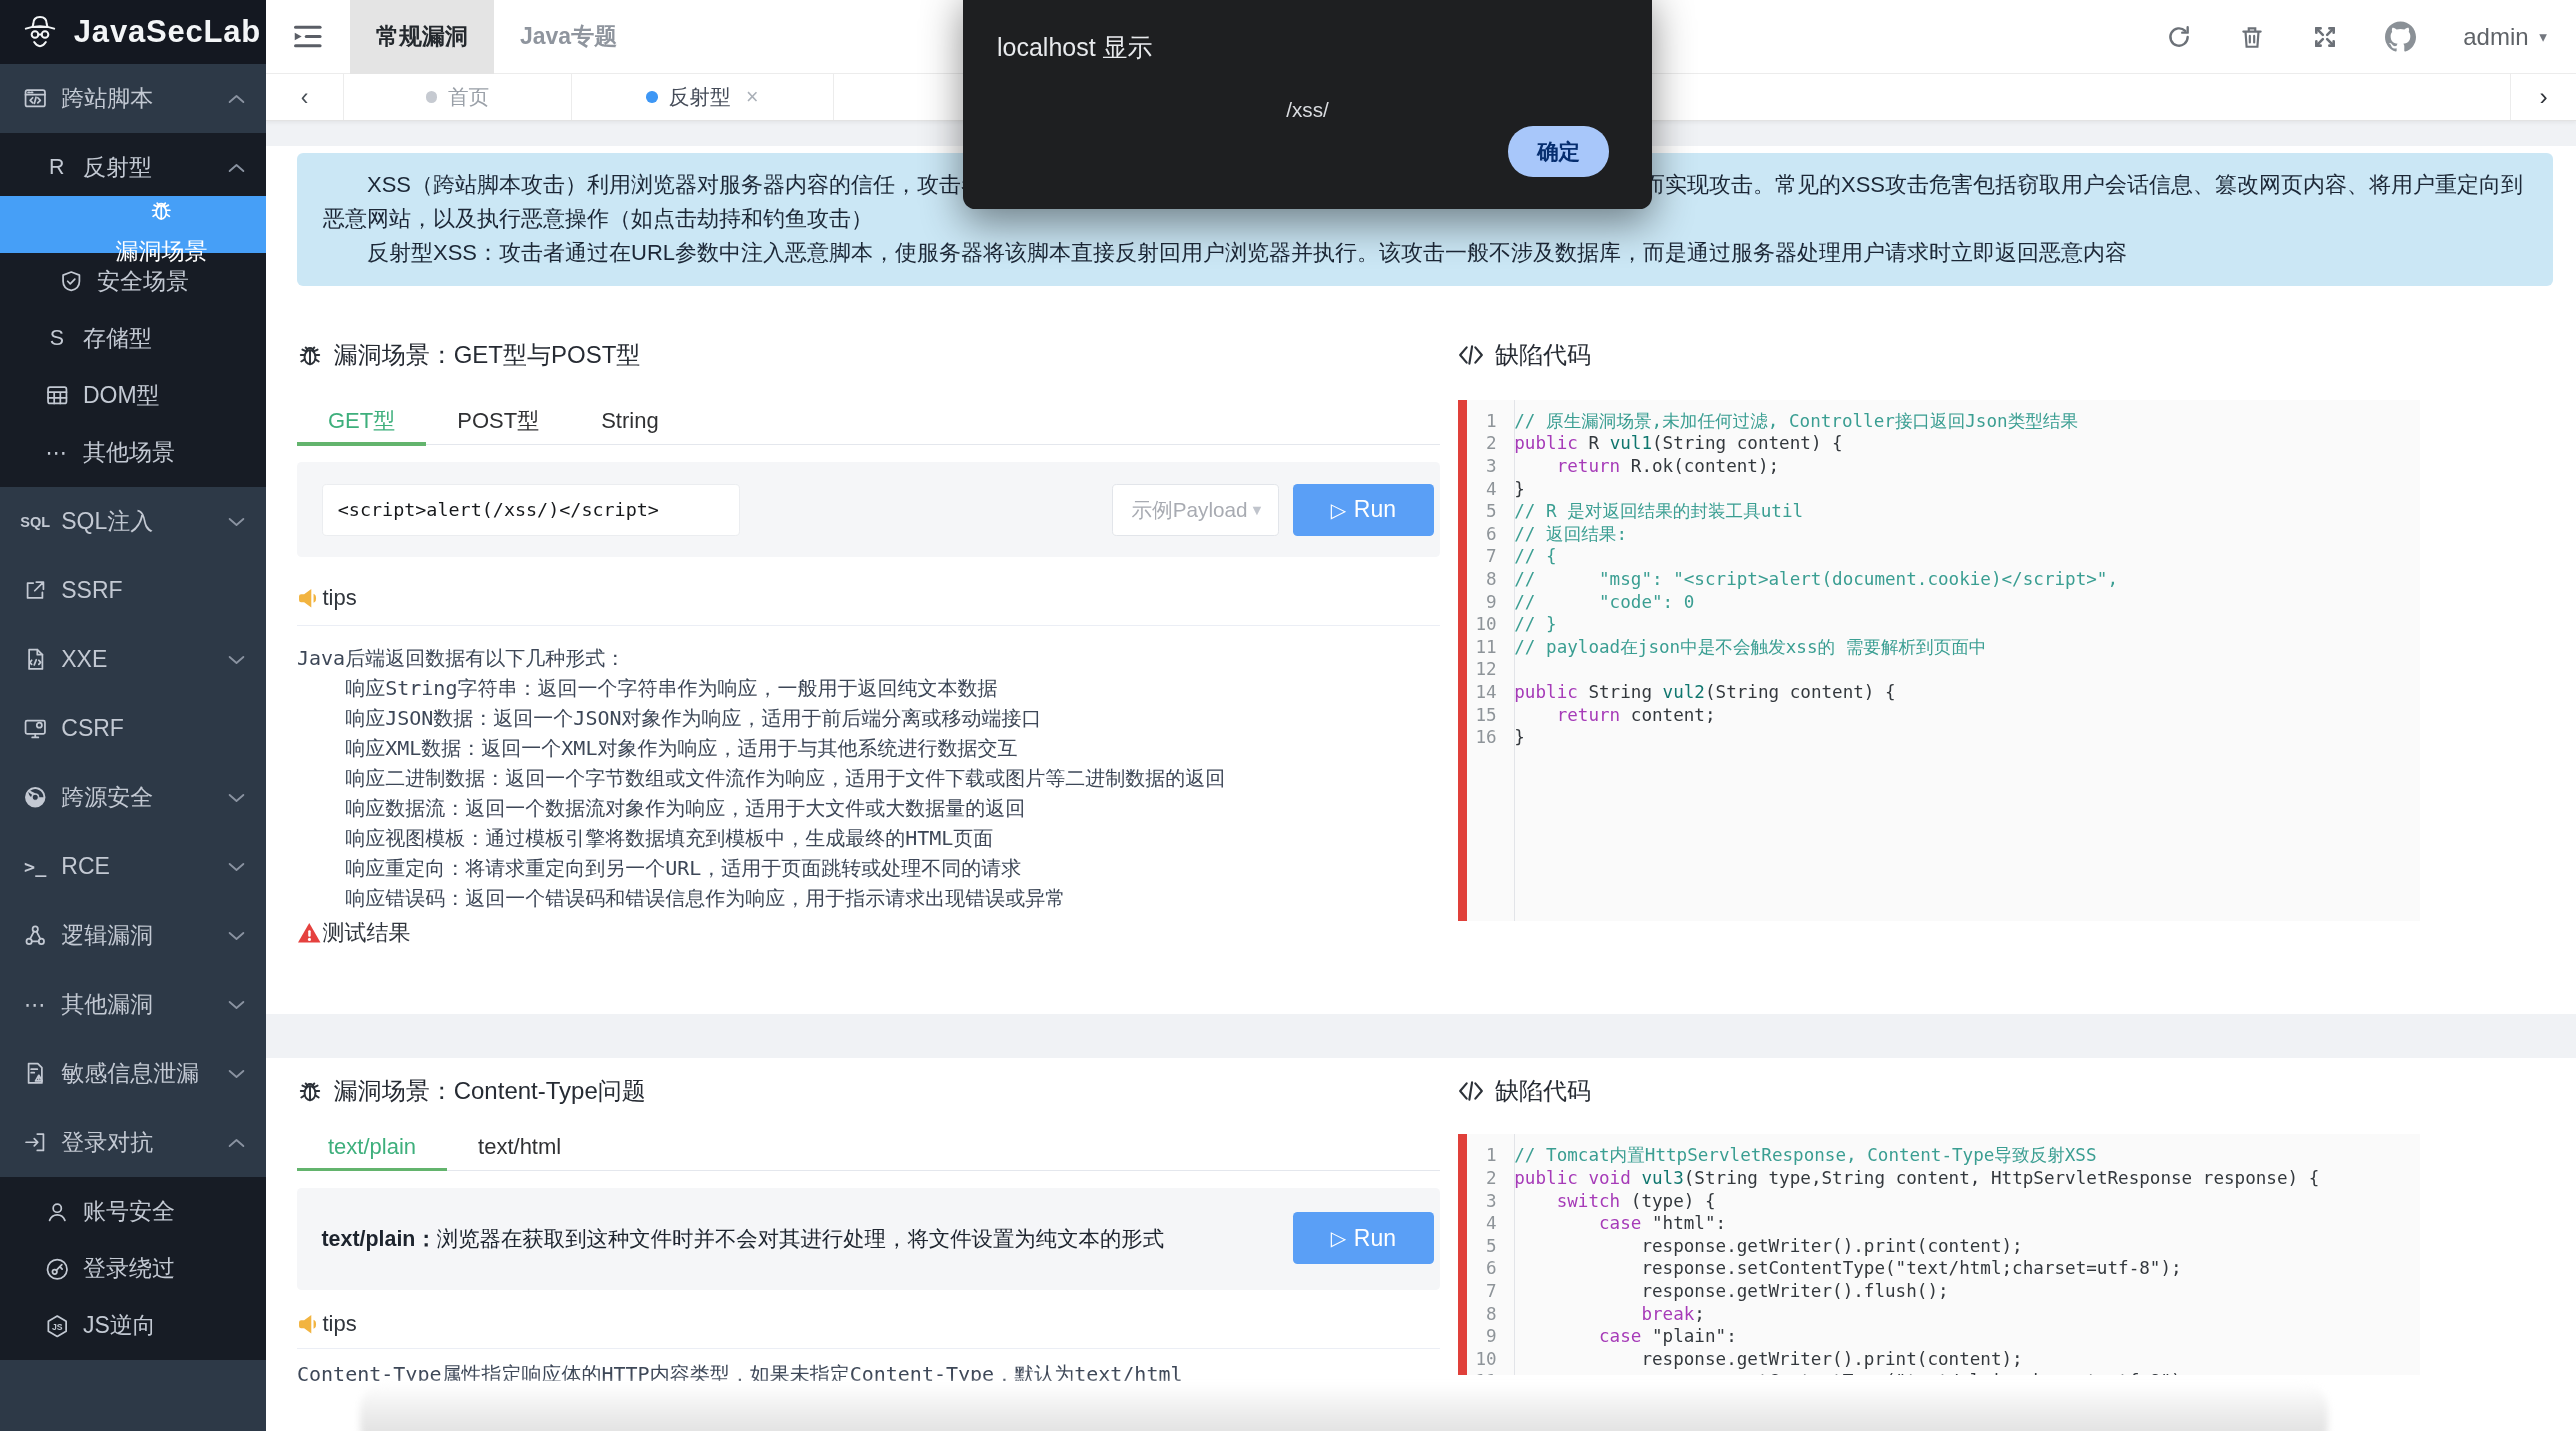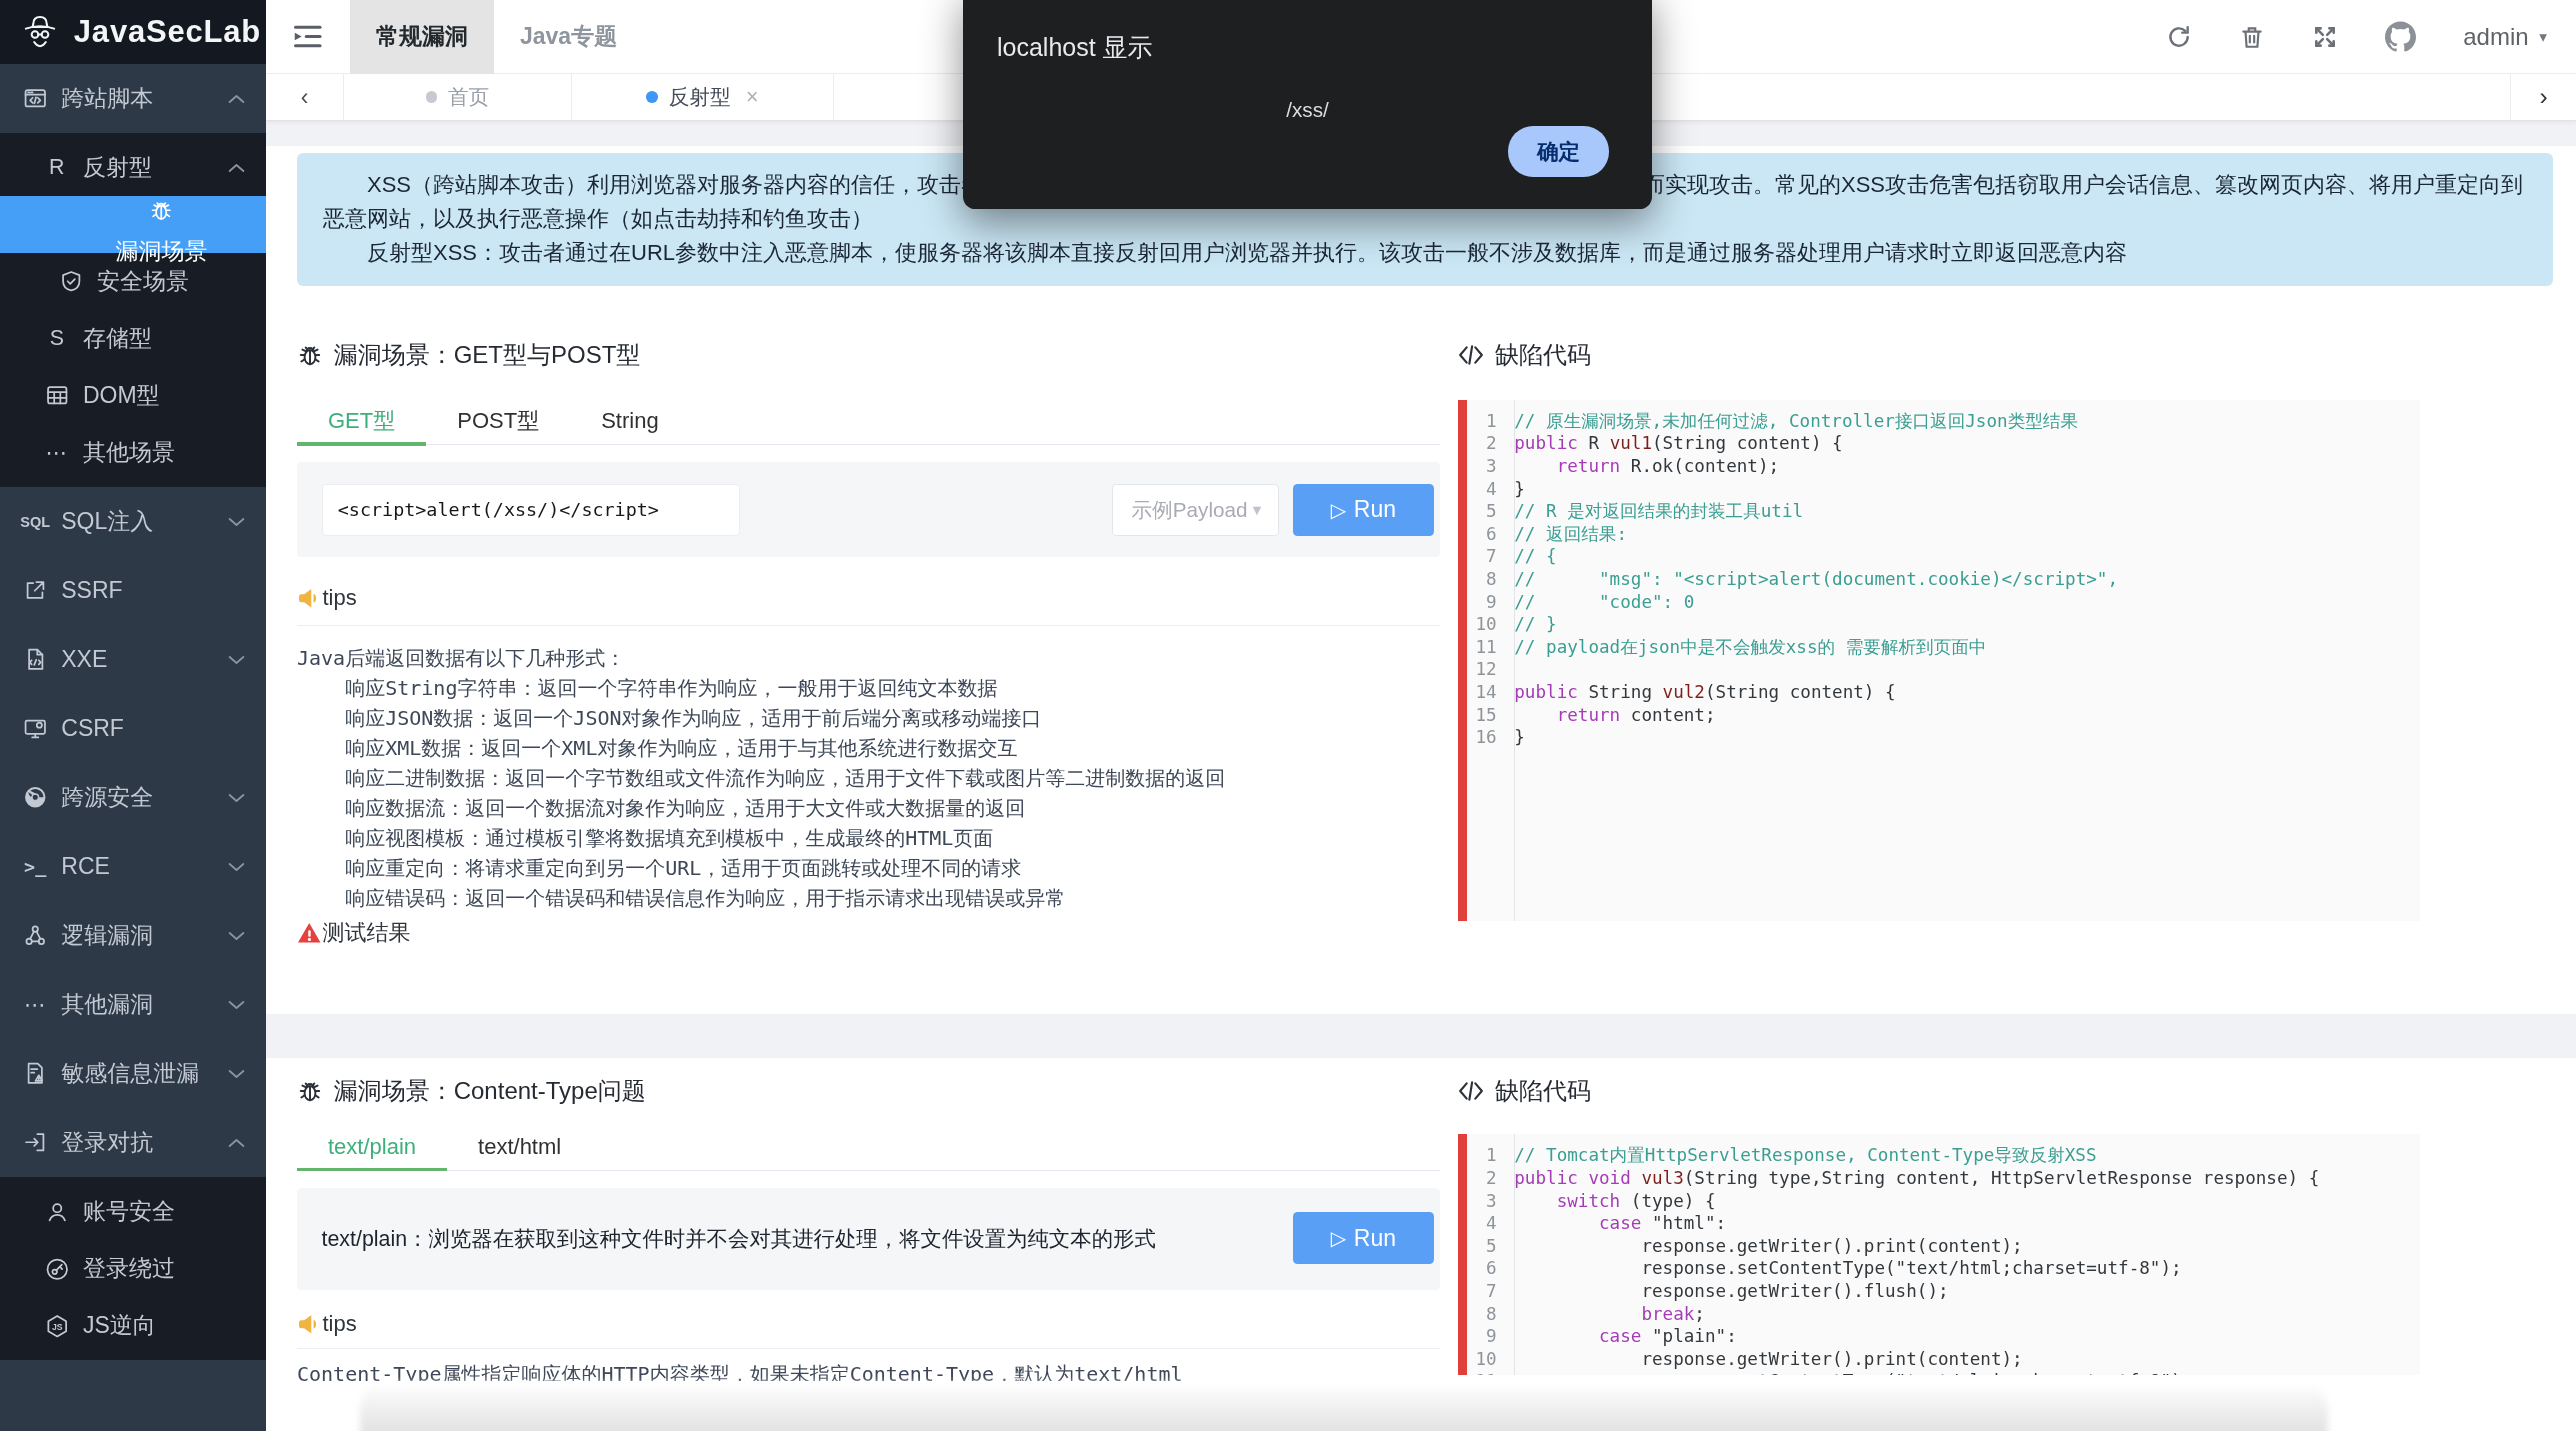--- a/index.html
+++ b/index.html
@@ -100,21 +100,21 @@
     border:0.8px solid #e2e5ea; border-radius:4.6px; display:flex; align-items:center;
     padding:0 13.8px 0 18.4px; cursor:pointer; }
   .select-label { font-size:20.7px; color:#a8abb2; flex:1; white-space:nowrap; }
   .select-caret { font-size:14.5px; color:#c0c4cc; }
   .run-btn { position:absolute; right:6.1px; top:21.4px; width:141px; height:52px; background:#5a9ff6;
     border:none; border-radius:4.6px; color:#fff; font-size:23px; display:flex; align-items:center;
     justify-content:center; gap:7.7px; cursor:pointer; font-family:inherit; }
   .run-glyph { font-size:20px; }
   .panel-desc { position:absolute; left:24.5px; top:0; bottom:0; display:flex; align-items:center;
     font-size:21.4px; color:#1d242e; }
-  .panel-desc b { font-weight:normal; }
+  .panel-desc b { font-weight:bold; }
   .panel.tall .run-btn { top:24.5px; }
 
   .tips-header { display:flex; align-items:center; gap:1px; font-size:22px; color:#30353c; height:26px; }
   .tips-header svg { width:24.5px; height:24.5px; }
   .hr { height:0.8px; background:#ebeef5; }
   .tips-list { margin-top:17px; font-family:"DejaVu Sans Mono","Liberation Mono",monospace;
     font-size:20px; line-height:30px; color:#3d4757; white-space:pre-wrap; }
   .mt22{margin-top:17px;} .mt18{margin-top:13.8px;} .mt36{margin-top:27.6px;}
   .result-header { margin-top:7.7px; }
   .result-header svg { width:24.5px; height:24.5px; }
@@ -123,21 +123,21 @@
 
   
   .code-block { position:relative; margin-top:29px; width:962px; background:#fafafa;
     border-left:9.2px solid #e0403a; padding:10px 0 0 0; overflow:hidden; }
   .code-block.h1 { height:521px; }
   .code-block.h2 { height:241px; margin-top:27.6px; }
   .gutter-line { position:absolute; left:47px; top:0; bottom:0; width:0.8px; background:#e2e4e8; }
   .code-line { display:flex; line-height:22.6px; font-family:"DejaVu Sans Mono","Liberation Mono",monospace; font-size:17.6px; }
   .ln { width:40px; flex:none; text-align:right; padding-right:10.7px; color:#8e9499; }
   .lc { white-space:pre; padding-left:6.9px; }
-  .tok-cm { color:#3a9e92; } .tok-kw { color:#a63bb8; } .tok-fn { color:#7f1d1d; } .tok-tx { color:#33383d; }
+  .tok-cm { color:#3a9e92; } .tok-kw { color:#a63bb8; } .tok-fn { color:#0f766e; } .tok-tx { color:#33383d; }
 
   
   .dialog { position:absolute; left:963px; top:-12.3px; width:689px; height:221px; background:#1e1f21;
     border-radius:12.3px; box-shadow:0 13.8px 42px rgba(0,0,0,.45); z-index:50; padding:43px 34px 0 34px; }
   .dlg-title { color:#e8eaed; font-size:25px; }
   .dlg-body { color:#dadce0; font-size:20.7px; margin-top:34px;text-align:center; }
   .dlg-btn { position:absolute; right:43px; bottom:32px; height:51px; padding:0 29px;
     border:none; border-radius:25px; background:#a8c7fa; color:#062e6f; font-size:21.4px;
     font-weight:600; cursor:pointer; font-family:inherit; }
 

